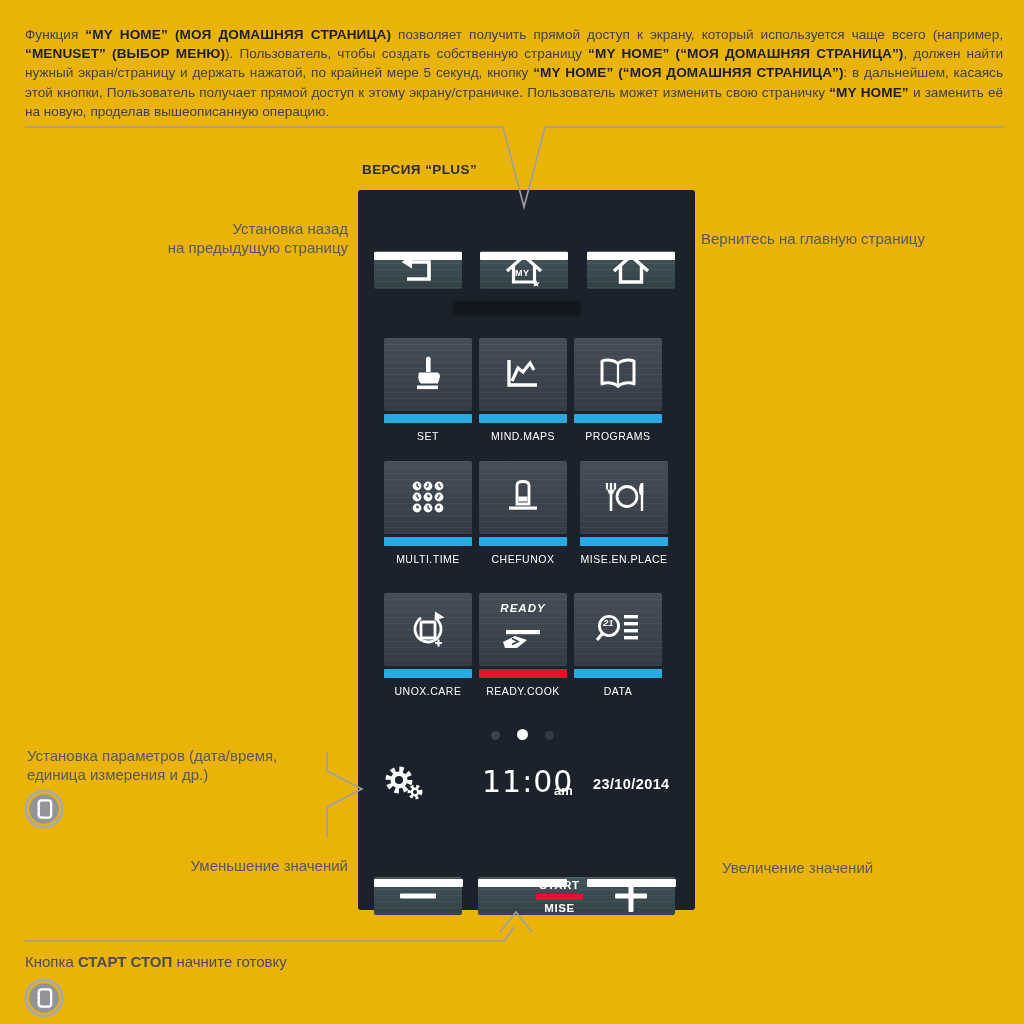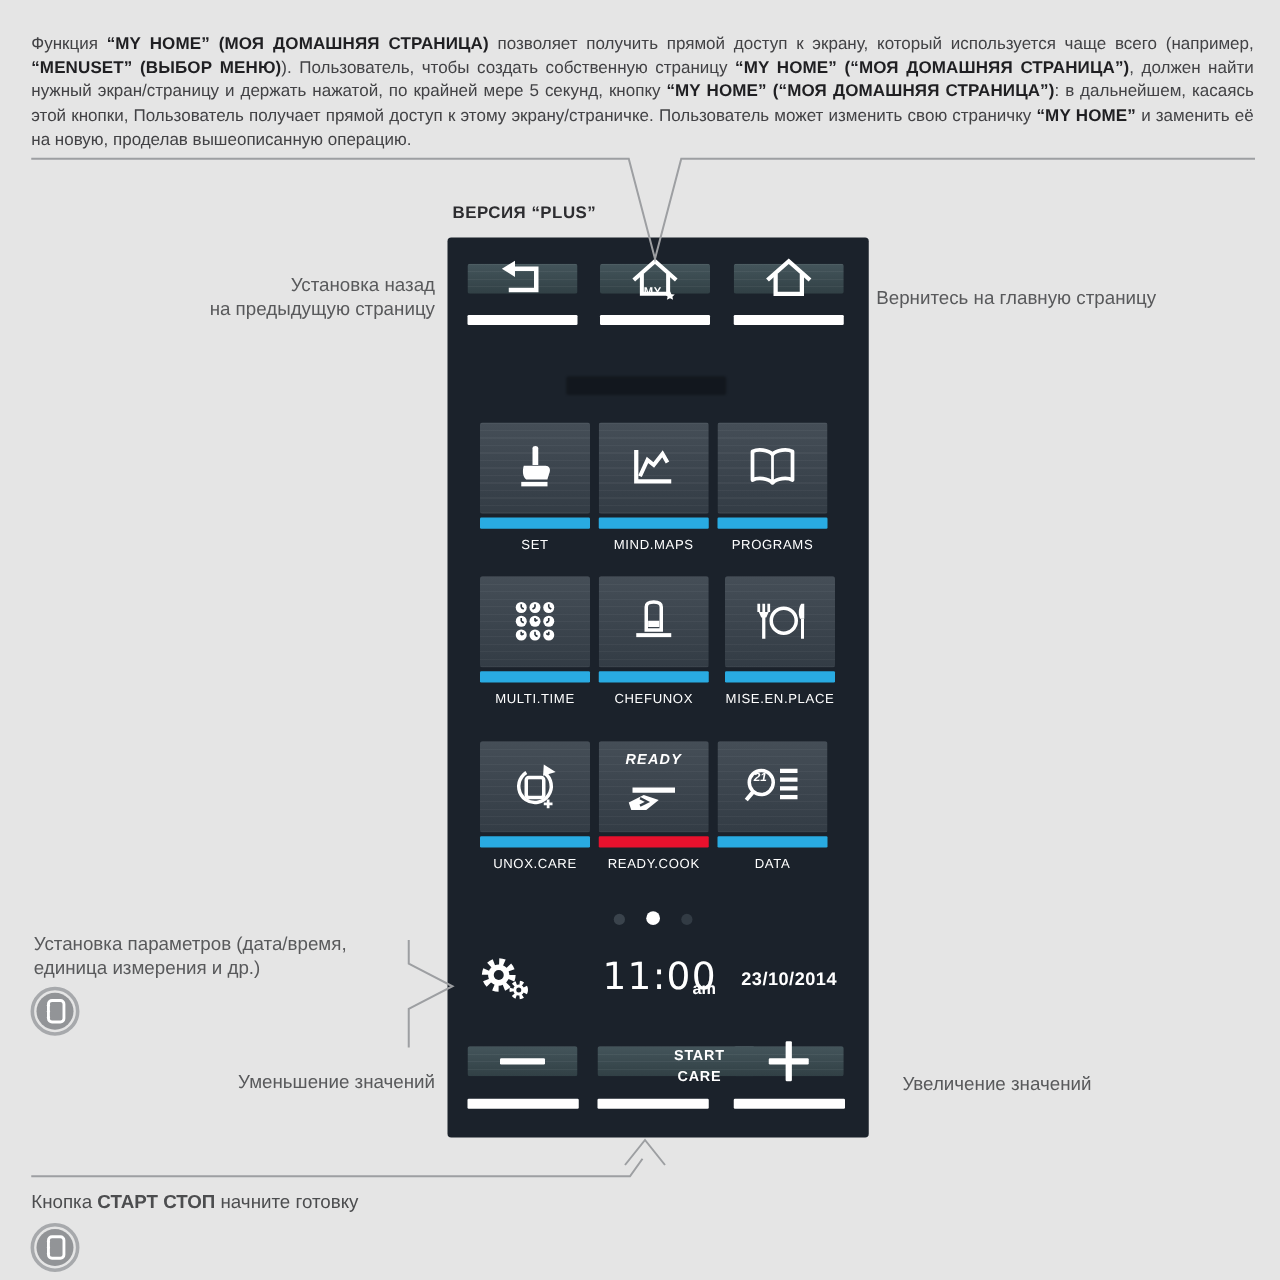--- a/index.html
+++ b/index.html
@@ -1,34 +1,34 @@
 <!DOCTYPE html>
 <html><head>
 <meta charset="utf-8">
 <style>
   html,body{margin:0;padding:0;background:#fff;}
-  .page{position:relative;width:1024px;height:1024px;background:#e5e5e5;overflow:hidden;
+  .page{position:relative;width:1024px;height:1024px;background:#eab308;overflow:hidden;
         font-family:"Liberation Sans",sans-serif;color:#414042;}
   .abs{position:absolute;}
   
   .intro{left:25px;top:11px;width:978px;font-size:13.6px;line-height:19.4px;
          text-align:justify;color:#424245;}
   .intro b{color:#1f1f22;letter-spacing:.1px;}
   
   .overlay{left:0;top:0;width:1024px;height:1024px;pointer-events:none;z-index:6;}
   
   .version{left:362px;top:162px;font-size:13.5px;font-weight:700;color:#2d2d30;letter-spacing:.4px;}
   
   .ann{font-size:15px;color:#58595b;line-height:19px;}
   
   .panel{left:358px;top:190px;width:337px;height:720px;background:#1b222b;border-radius:3px;z-index:1;}
-  .navbtn,.ctlbtn{position:absolute;width:88px;height:24px;border-radius:2px;
+  .navbtn,.ctlbtn{position:absolute;width:88px;height:38px;border-radius:2px;
      background-image:repeating-linear-gradient(180deg,rgba(255,255,255,.05) 0 1px,rgba(0,0,0,0) 1px 6px),
                       linear-gradient(180deg,#44555b,#314045);
-     display:flex;align-items:center;justify-content:center;}
+     display:flex;align-items:center;justify-content:center;margin-top:40px;}
   .underbar{position:absolute;width:88px;height:8px;background:#fff;border-radius:1px;}
   .tile{position:absolute;width:88px;}
   .tile-icon{width:88px;height:73px;border-radius:2px;position:relative;
      background-image:repeating-linear-gradient(180deg,rgba(255,255,255,.04) 0 1px,rgba(0,0,0,0) 1px 6px),
                       linear-gradient(180deg,#454e57,#333c45);
      display:flex;align-items:center;justify-content:center;font-style:italic;}
   .tile-bar{width:88px;height:9px;margin-top:3px;border-radius:1px;}
   .tile-label{margin-top:7px;text-align:center;font-size:10.5px;font-weight:400;color:#fff;letter-spacing:.5px;}
   .smudge{left:95px;top:111px;width:128px;height:15px;background:rgba(0,0,0,.30);border-radius:2px;filter:blur(1px);}
   .dot{position:absolute;border-radius:50%;}
@@ -279,21 +279,21 @@
     <div class="ctlbtn" style="left:16px;top:647px;">
       <svg viewBox="0 0 40 10" width="40" height="10">
           <rect x="2" y="2.5" width="36" height="5" rx="1" fill="#fff"></rect>
         </svg>
     </div>
     <div class="underbar" style="left:16px;top:689px;width:89px;"></div>
 
     <div class="ctlbtn startstop" style="left:120px;top:647px;width:89px;padding-left:37px;">
       <div class="ss-txt" style="margin-top:2px;">START</div>
       <div class="ss-bar" style="background: rgb(232, 17, 45);"></div>
-      <div class="ss-txt">CARE</div>
+      <div class="ss-txt">MISE</div>
     </div>
     <div class="underbar" style="left:120px;top:689px;width:89px;"></div>
 
     <div class="ctlbtn" style="left:229px;top:647px;">
       <svg viewBox="0 0 36 36" width="36" height="36">
         <rect x="2" y="15.5" width="32" height="5" rx="1" fill="#fff"></rect>
         <rect x="15.5" y="2" width="5" height="32" rx="1" fill="#fff"></rect>
       </svg>
     </div>
     <div class="underbar" style="left:229px;top:689px;width:89px;"></div>

